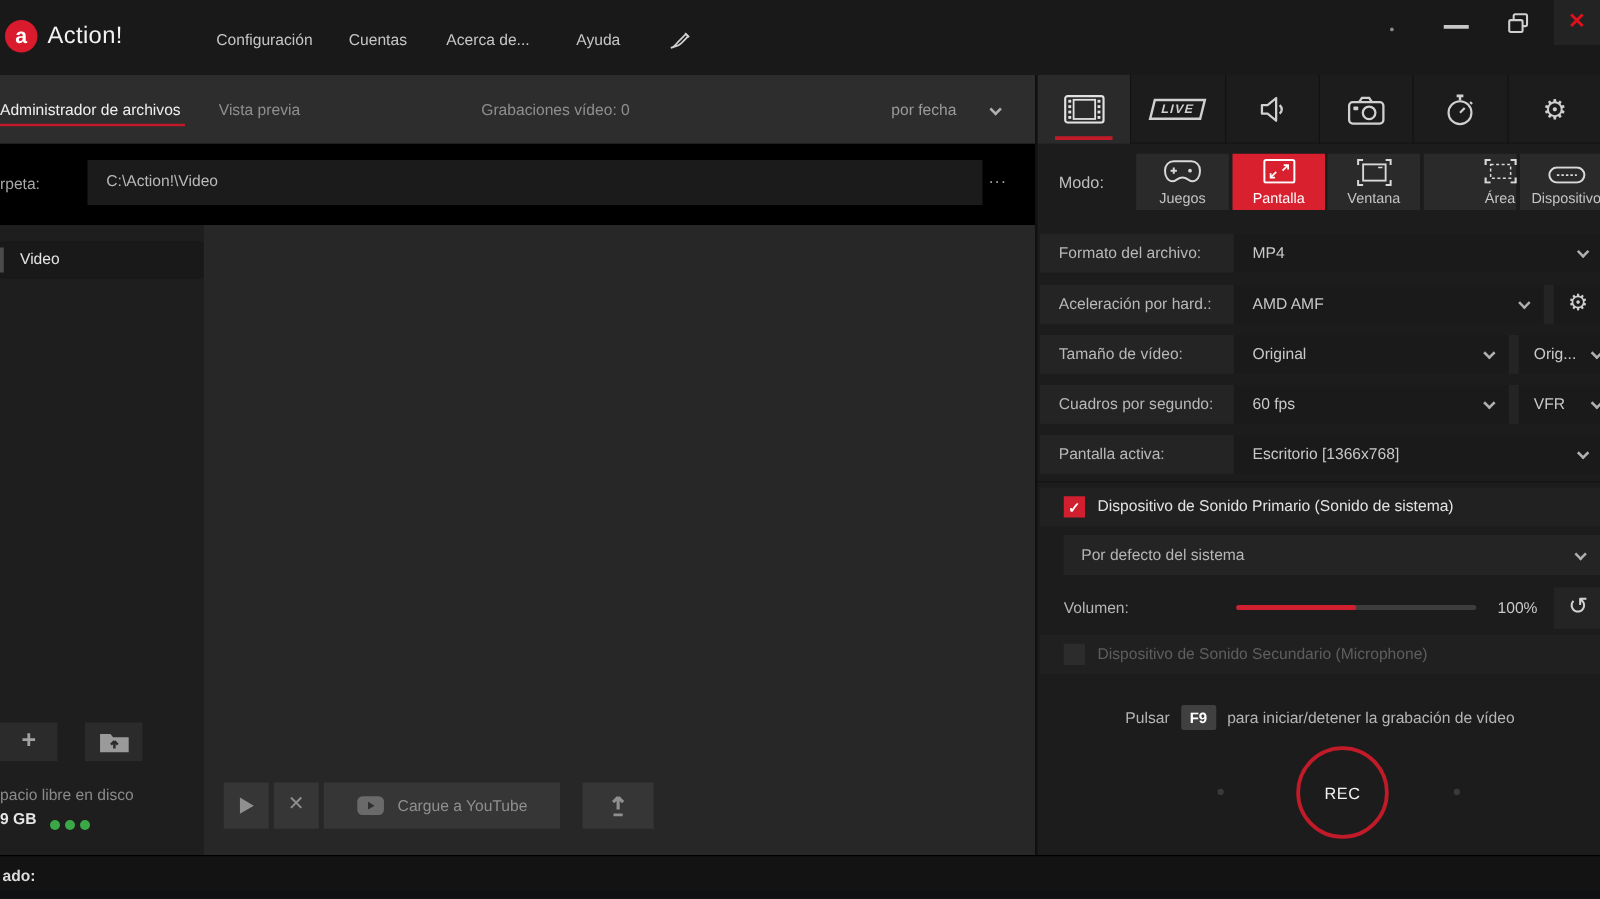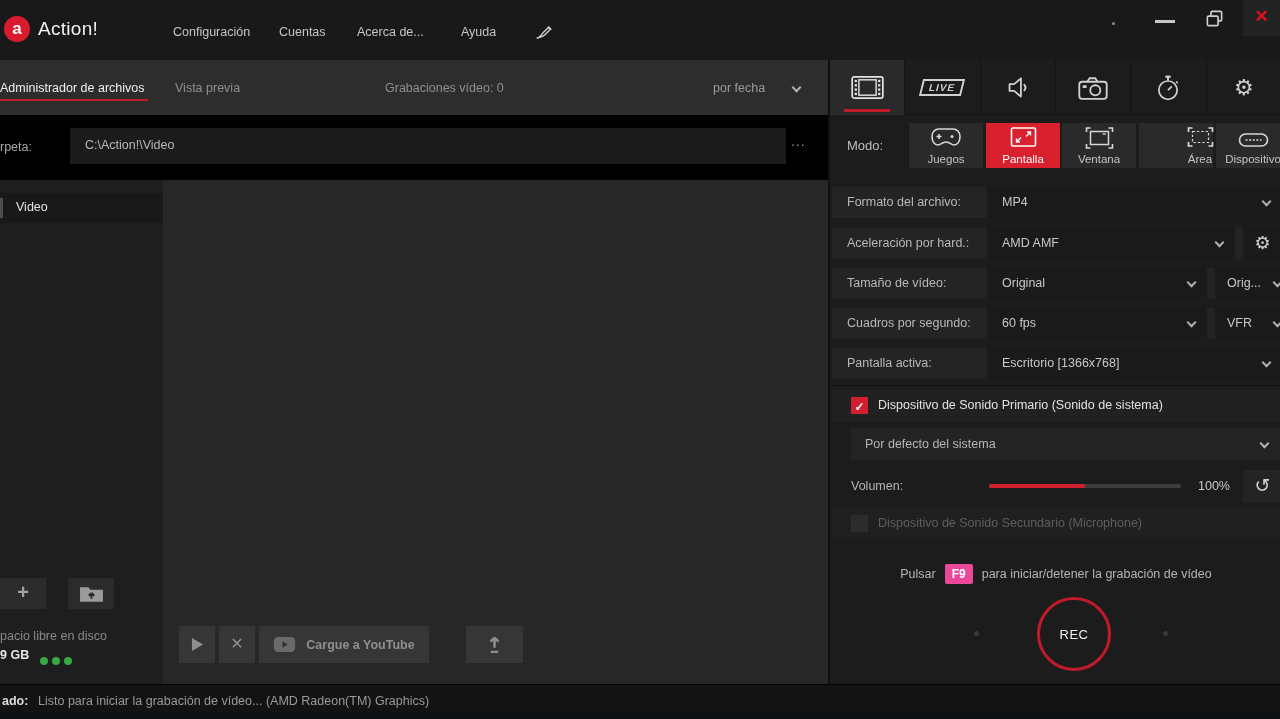--- a/index.html
+++ b/index.html
@@ -48,21 +48,21 @@
   #btn-add { left:0; } #btn-openfolder { left:68px; }
   #btn-add span { color:#a2a2a2; font-size:20px; line-height:29px; font-weight:bold; }
   .disk-label { left:0px; top:449px; color:#8a8a8a; font-size:12.5px; }
   .disk-value { left:0px; top:468px; color:#e6e6e6; font-size:12.5px; font-weight:bold; }
   .disk-dots { left:40px; top:471px; }
   .disk-dots i { display:inline-block; width:8px; height:8px; border-radius:50%; background:#3aa847; margin-right:4px; }
 
   #filelist { left:163px; top:0; width:665px; height:504px; background:#272727; }
   .list-btn { top:446px; height:37px; background:#363636; text-align:center; }
   #btn-play { left:16px; width:36px; } #btn-delete { left:56px; width:36px; }
-  #btn-youtube { left:96px; width:170px;font-weight:bold; } #btn-upload { left:303px; width:57px; }
+  #btn-youtube { left:96px; width:189px; } #btn-upload { left:303px; width:57px; }
   #btn-delete span { color:#8f8f8f; font-size:16px; line-height:36px; }
   #btn-youtube { display:flex; align-items:center; justify-content:center; gap:10px; }
   #btn-youtube span { color:#8f8f8f; font-size:12.5px; }
 
   
   #right-panel { left:828px; top:60px; width:452px; height:624px; background:#1c1c1c;
     border-left:2px solid #101010; overflow:hidden; }
   .rtabs { position:absolute; left:0; top:0; width:452px; height:55px; display:flex; border-bottom:1px solid #141414; }
   .rtab { position:relative; width:80px; height:55px; border-right:1px solid #121212;
     display:flex; align-items:center; justify-content:center; }
@@ -113,21 +113,21 @@
   .vol-reset { position:absolute; left:411px; top:0; width:39px; height:33px; background:#242424;
     text-align:center; }
   .vol-reset span { color:#d2d2d2; font-size:19px; line-height:31px; display:inline-block; }
   .chk-row2 { left:2px; top:448px; width:450px; height:31px; background:#202020; }
   .chk-row2 .checkbox-off { position:absolute; left:19px; top:7px; width:17px; height:17px; background:#2c2c2c; }
   .chk-row2 .clabel { position:absolute; left:46px; top:8px; color:#5e5e5e; font-size:12.5px; }
 
   .hotkey { left:0; top:502px; width:452px; height:24px; display:flex; align-items:center;
     justify-content:center; gap:9px; }
   .hotkey .hk-txt { color:#b5b5b5; font-size:12.5px;text-align:center; }
-  .hotkey .hk-key { background:#ec4899; color:#fff; font-weight:bold; font-size:12px; padding:3px 7px; border-radius:2px; }
+  .hotkey .hk-key { background:#404040; color:#fff; font-weight:bold; font-size:12px; padding:3px 7px; border-radius:2px; }
   .rec-btn { left:207px; top:537px; width:74px; height:74px; border:3px solid #c11a28; border-radius:50%;
     text-align:center; }
   .rec-btn span { color:#f0f0f0; font-size:13px; line-height:70px; letter-spacing:0.5px; }
   .rec-dot { top:571px; width:5px; height:5px; background:#3a3a3a; border-radius:50%; }
   #rec-dot-l { left:144px; } #rec-dot-r { left:333px; }
 
   
   #statusbar { left:0; top:684px; width:1280px; height:35px; background:#131313; border-top:1px solid #000; }
   #statusbar .st-label { position:absolute; left:2px; top:9px; color:#dcdcdc; font-size:12.5px; font-weight:bold; }
   #statusbar .st-text { position:absolute; left:38px; top:9px; color:#9a9a9a; font-size:12.5px; }
@@ -404,17 +404,16 @@
     </div>
     <div id="rec-dot-l" class="rec-dot abs"></div>
     <div class="rec-btn abs">
       <span>REC</span>
     </div>
     <div id="rec-dot-r" class="rec-dot abs"></div>
   </div>
 
   <div id="statusbar" class="abs">
     <span class="st-label">ado:</span>
-    <span class="st-text">Listo para iniciar la grabación de vídeo...  (AMD Radeon(TM) Graphics)</span>
   </div>
   <div class="bottom-edge abs"></div>
 
 </div>
 
 </body></html>

